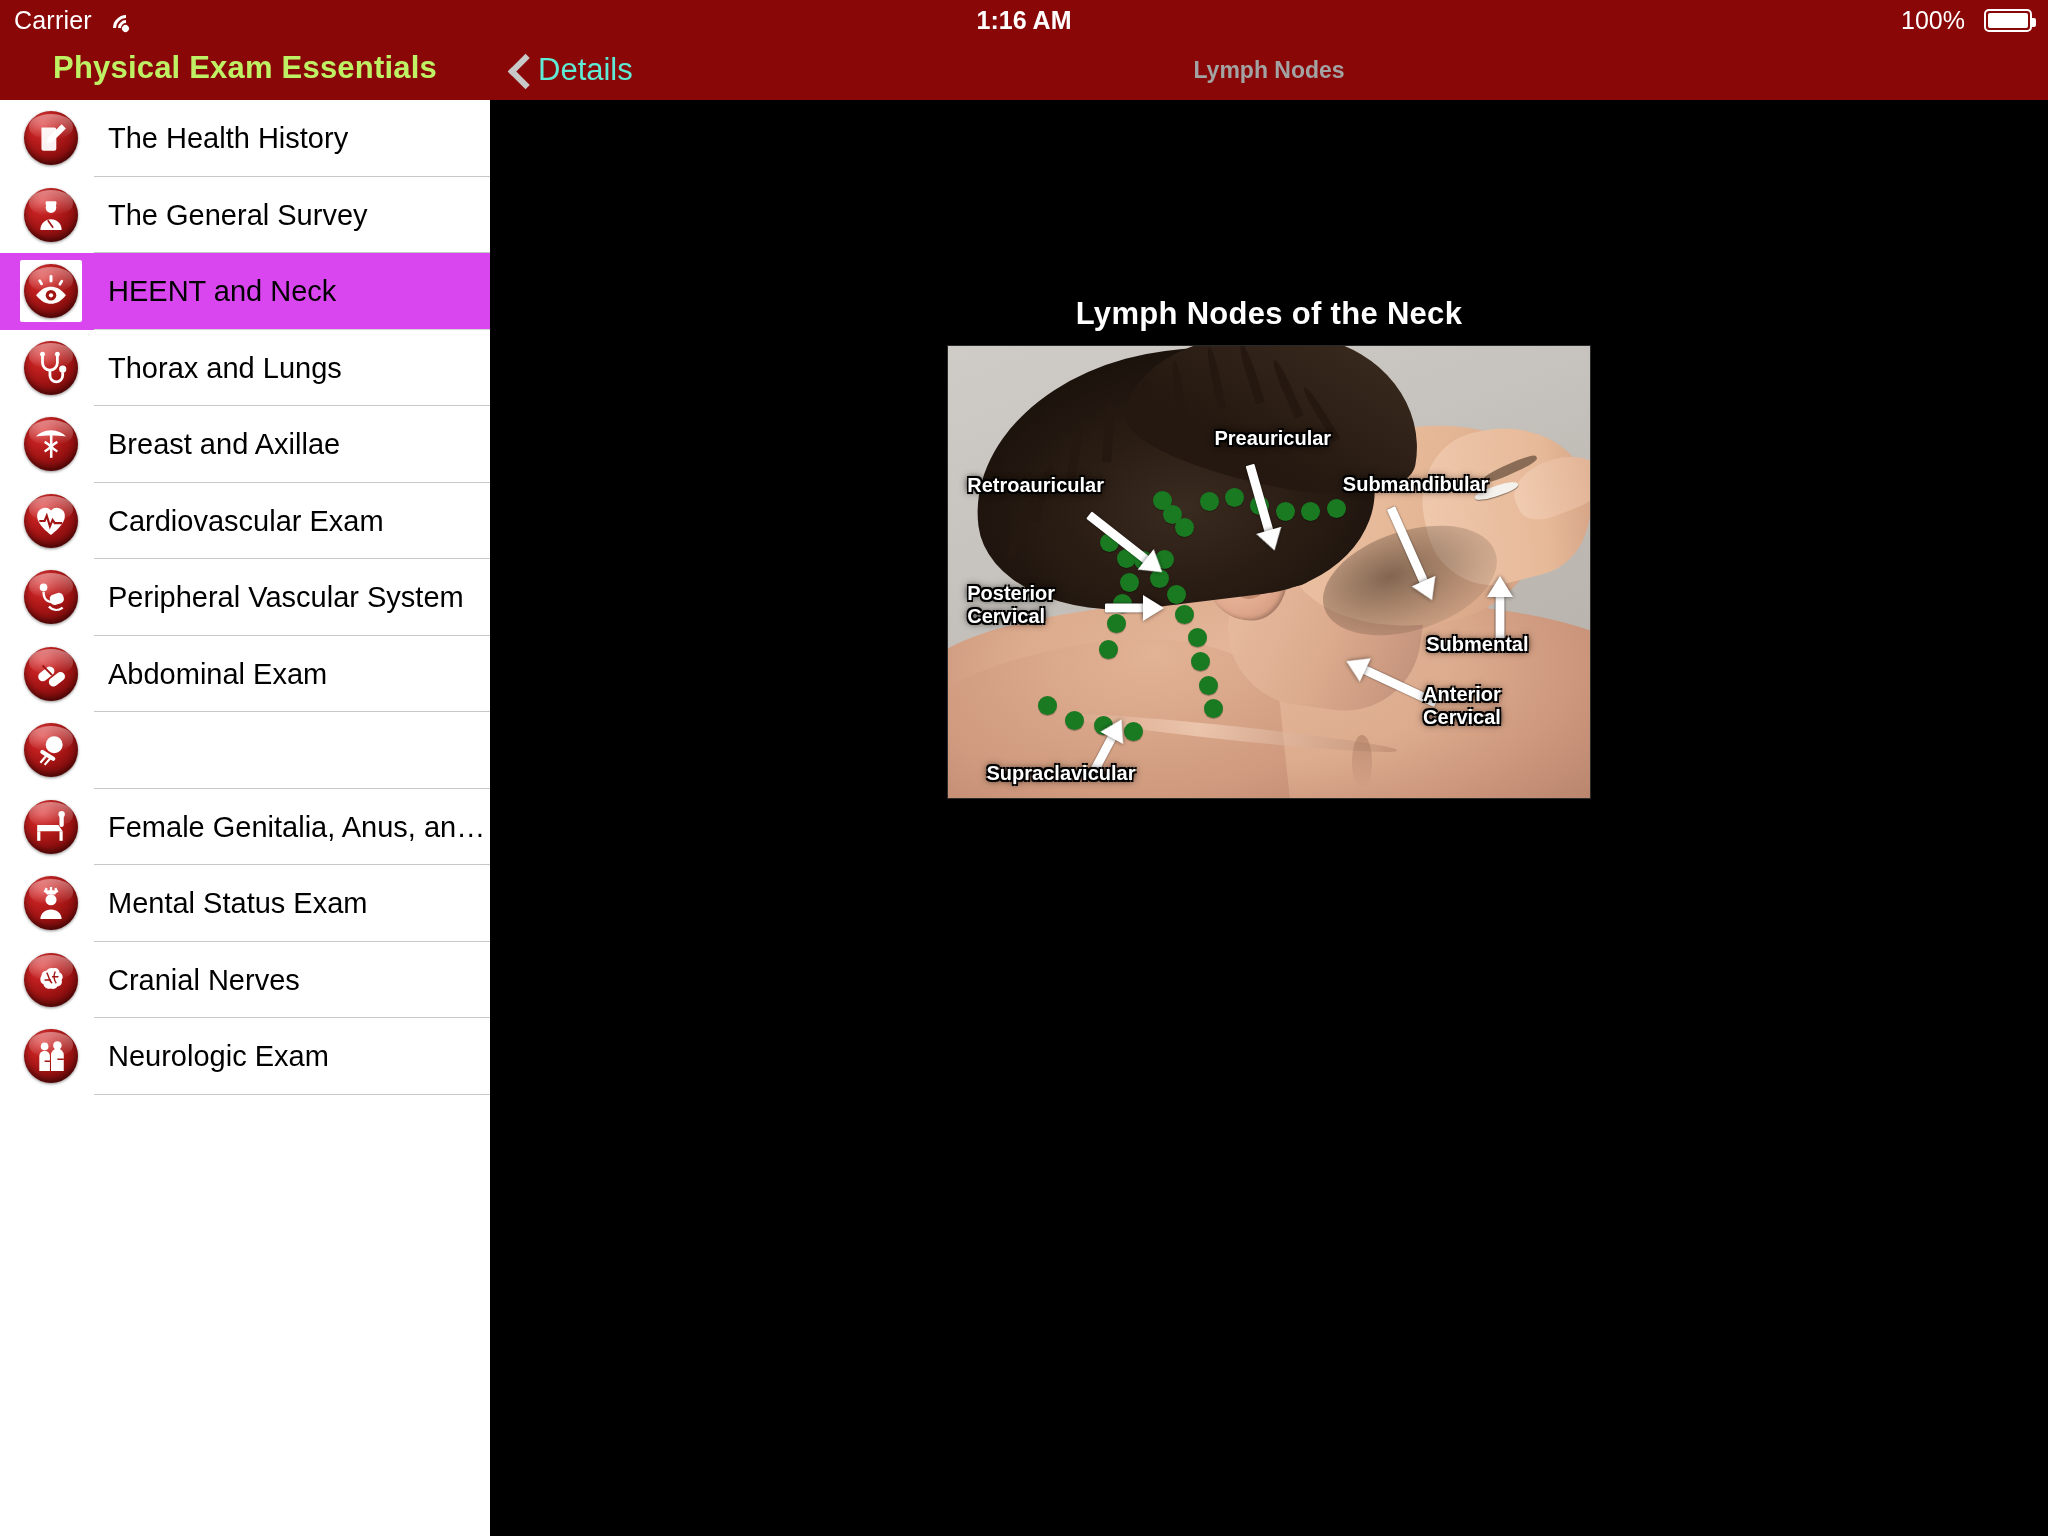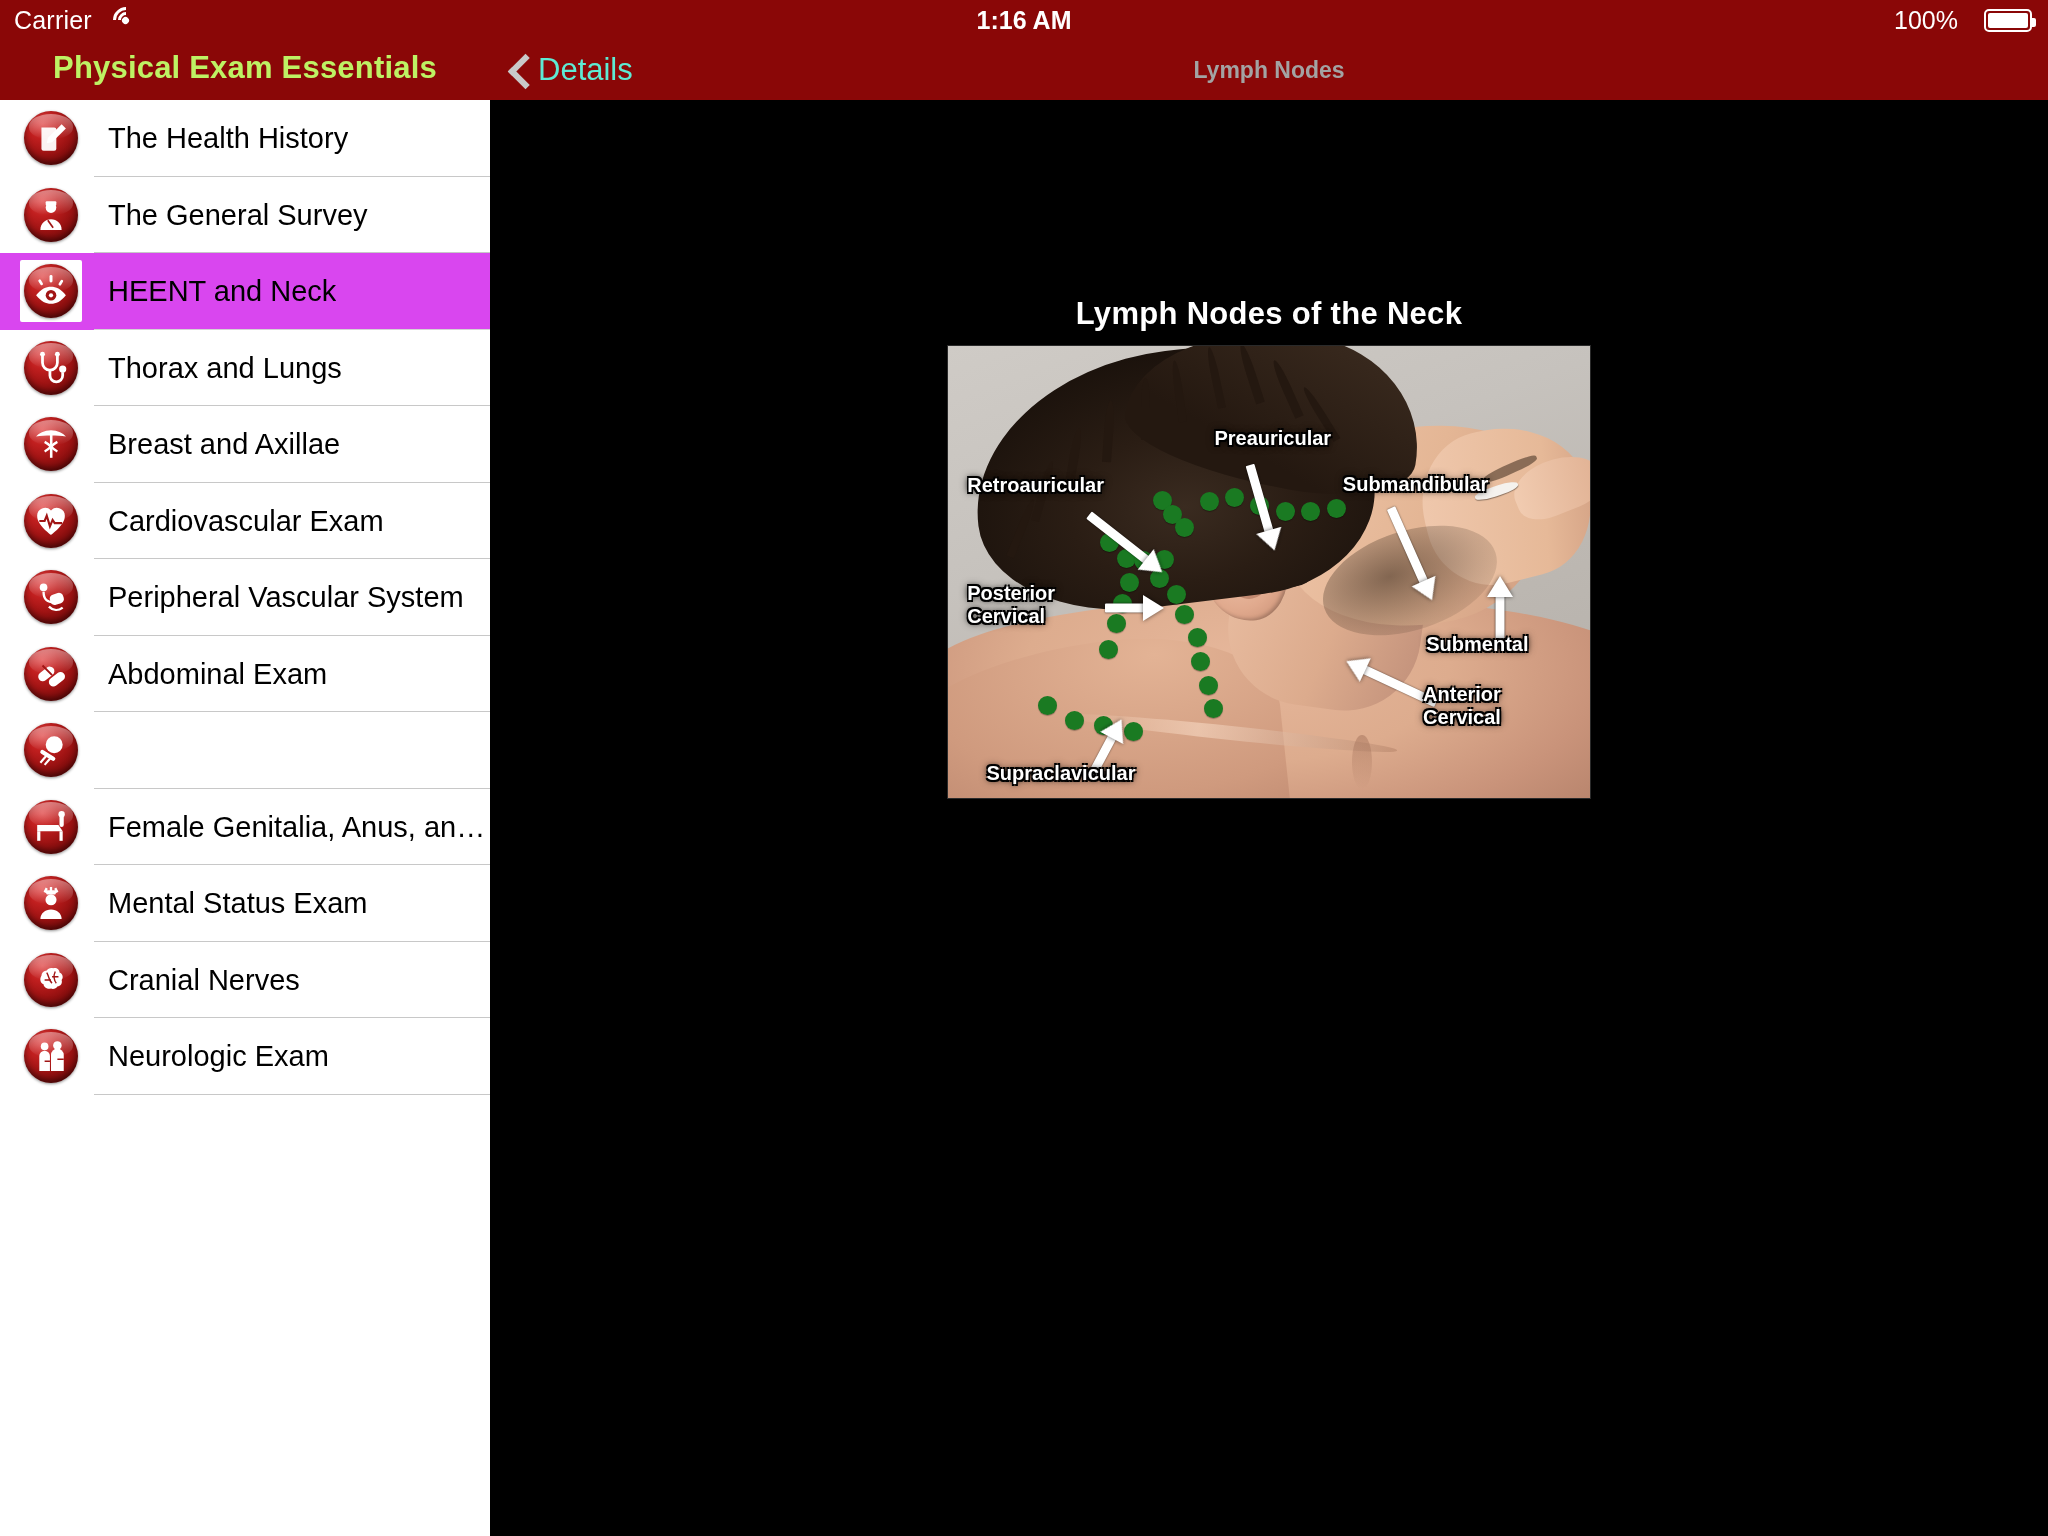--- a/index.html
+++ b/index.html
@@ -9,32 +9,32 @@
     font-family:"Liberation Sans", sans-serif;
     overflow:hidden;
   }
   #app{ position:relative; width:2048px; height:1536px; background:#000; }
 
   
   .statusbar{
     position:absolute; top:0; left:0; width:2048px; height:40px;
     background:#8a0707; color:#fff; z-index:30;
   }
-  .sb-left{ position:absolute; left:14px; top:6px; display:flex; align-items:flex-start; gap:21px; }
+  .sb-left{ position:absolute; left:14px; top:6px; display:flex; align-items:flex-end; gap:21px; }
   .sb-carrier{ font-size:25px; letter-spacing:0.2px; line-height:28px; color:#fff; }
   .wifi{ width:26px; height:20px; position:relative; display:inline-block; }
   .wifi i{ position:absolute; border:3px solid #fff; border-bottom-color:transparent;
            border-left-color:transparent; border-right-color:transparent; border-radius:50%; }
   .wifi i:nth-child(1){ width:26px; height:26px; left:0;  top:1px; transform:rotate(-45deg);}
   .wifi i:nth-child(2){ width:16px; height:16px; left:5px;top:6px; transform:rotate(-45deg);}
   .wifi i:nth-child(3){ width:7px;  height:7px;  left:9px;top:11px;transform:rotate(-45deg);
                         border-bottom-color:#fff;border-left-color:#fff;border-right-color:#fff;background:#fff;border-radius:50%;}
   .sb-time{ position:absolute; left:0; right:0; top:6px; text-align:center;
             font-size:25px; font-weight:bold; line-height:28px; }
-  .sb-right{ position:absolute; right:16px; top:7px; display:flex; align-items:center; gap:26px; }
+  .sb-right{ position:absolute; right:16px; top:7px; display:flex; align-items:center; gap:19px; }
   .sb-batt-label{ font-size:25px; line-height:26px; }
   .batt{ position:relative; width:48px; height:23px; border:2.5px solid #fff; border-radius:5px; }
   .batt .fill{ position:absolute; left:2px; top:2px; bottom:2px; width:calc(100% - 4px);
                background:#fff; border-radius:2px; }
   .batt .nub{ position:absolute; right:-6px; top:7px; width:4px; height:9px;
               background:#fff; border-radius:0 2px 2px 0; }
 
   
   .sidebar{
     position:absolute; left:0; top:0; width:490px; height:1536px;

